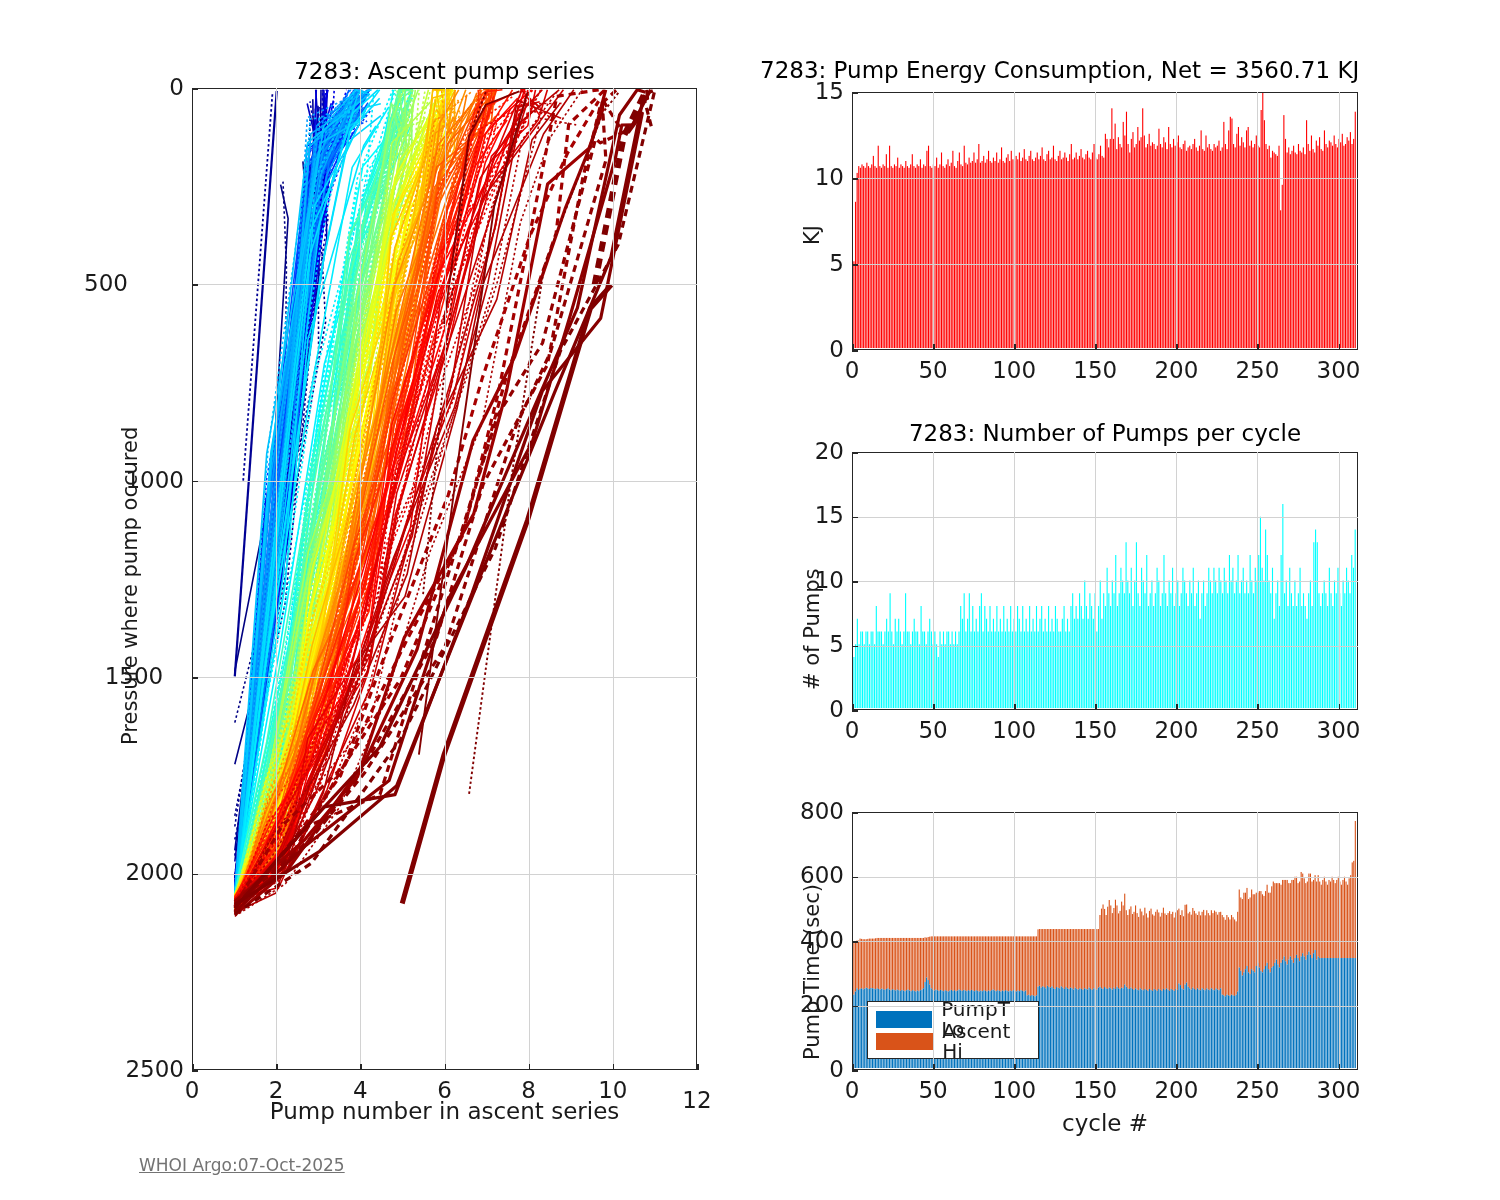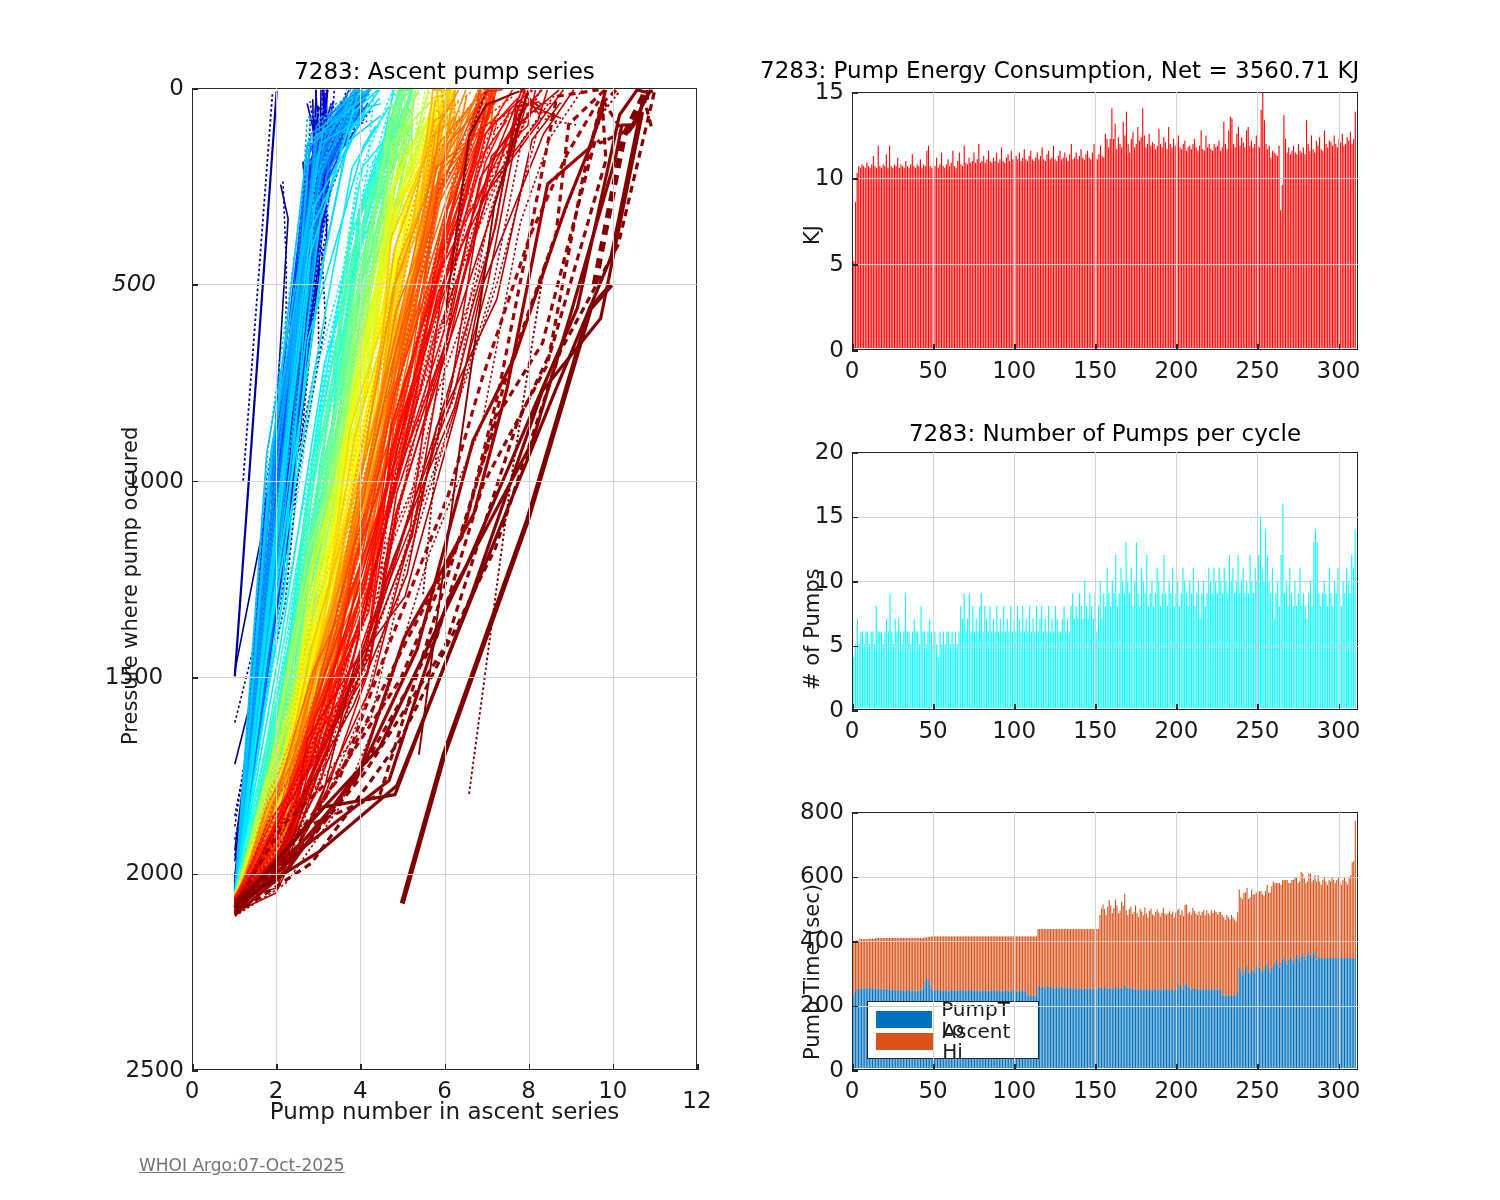--- a/index.html
+++ b/index.html
@@ -394,21 +394,21 @@
       <div class="tick" style="left: 488.667px; top: 1077px; width: 80px; text-align: center; font-size: 23px;">8</div>
       <div class="grid" style="left: 612.833px; top: 88px; width: 1px; height: 982px;"></div>
       <div class="tickmark" style="left: 612.833px; top: 1064px; width: 1.5px; height: 6px;"></div>
       <div class="tick" style="left: 572.833px; top: 1077px; width: 80px; text-align: center; font-size: 23px;">10</div>
       <div class="tickmark" style="left: 697px; top: 1064px; width: 1.5px; height: 6px;"></div>
       <div class="tick" style="left: 657px; top: 1077px; width: 80px; text-align: center; font-size: 23px; margin-top: 10px;">12</div>
       <div class="tickmark" style="left: 192px; top: 88px; width: 6px; height: 1.5px;"></div>
       <div class="tick" style="left: 84px; top: 73.74px; width: 100px; text-align: right; font-size: 23px;">0</div>
       <div class="grid" style="left: 192px; top: 284.4px; width: 505px; height: 1px;"></div>
       <div class="tickmark" style="left: 192px; top: 284.4px; width: 6px; height: 1.5px;"></div>
-      <div class="tick" style="left: 84px; top: 270.14px; width: 100px; text-align: center; font-size: 23px; font-style: italic;">500</div>
+      <div class="tick" style="left: 84px; top: 270.14px; width: 100px; text-align: left; font-size: 23px;">500</div>
       <div class="grid" style="left: 192px; top: 480.8px; width: 505px; height: 1px;"></div>
       <div class="tickmark" style="left: 192px; top: 480.8px; width: 6px; height: 1.5px;"></div>
       <div class="tick" style="left: 84px; top: 466.54px; width: 100px; text-align: right; font-size: 23px;">1000</div>
       <div class="grid" style="left: 192px; top: 677.2px; width: 505px; height: 1px;"></div>
       <div class="tickmark" style="left: 192px; top: 677.2px; width: 6px; height: 1.5px;"></div>
       <div class="tick" style="left: 84px; top: 662.94px; width: 100px; text-align: center; font-size: 23px;">1500</div>
       <div class="grid" style="left: 192px; top: 873.6px; width: 505px; height: 1px;"></div>
       <div class="tickmark" style="left: 192px; top: 873.6px; width: 6px; height: 1.5px;"></div>
       <div class="tick" style="left: 84px; top: 859.34px; width: 100px; text-align: right; font-size: 23px;">2000</div>
       <div class="tickmark" style="left: 192px; top: 1070px; width: 6px; height: 1.5px;"></div>
@@ -1102,20 +1102,21 @@
       <div class="grid" style="left: 852px; top: 516.5px; width: 506px; height: 1px;"></div>
       <div class="tickmark" style="left: 852px; top: 516.5px; width: 6px; height: 1.5px;"></div>
       <div class="tick" style="left: 744px; top: 502.24px; width: 100px; text-align: right; font-size: 23px;">15</div>
       <div class="tickmark" style="left: 852px; top: 452px; width: 6px; height: 1.5px;"></div>
       <div class="tick" style="left: 744px; top: 437.74px; width: 100px; text-align: right; font-size: 23px;">20</div>
     </div>
 
 
   <div class="ylab" style="left:800px;top:1060px;font-size:21px;transform:rotate(-90deg);">Pump Time (sec)</div>
 
+  <div class="xlab" style="left:852px;top:1110px;width:506px;text-align:center;font-size:23px;">cycle #</div>
 
   <div class="axes" style="left:852px;top:812px;width:506px;height:258px;">
     <div class="plotarea">
       <svg id="svg-time" width="503" height="255" viewBox="0 0 503 255">
           <rect x="0.33" y="130.05" width="1.10" height="51.64" fill="#D95319"></rect>
           <rect x="0.33" y="181.69" width="1.10" height="73.31" fill="#0072BD"></rect>
           <rect x="1.87" y="129.09" width="1.10" height="49.41" fill="#D95319"></rect>
           <rect x="1.87" y="178.50" width="1.10" height="76.50" fill="#0072BD"></rect>
           <rect x="3.42" y="127.50" width="1.10" height="47.81" fill="#D95319"></rect>
           <rect x="3.42" y="175.31" width="1.10" height="79.69" fill="#0072BD"></rect>

